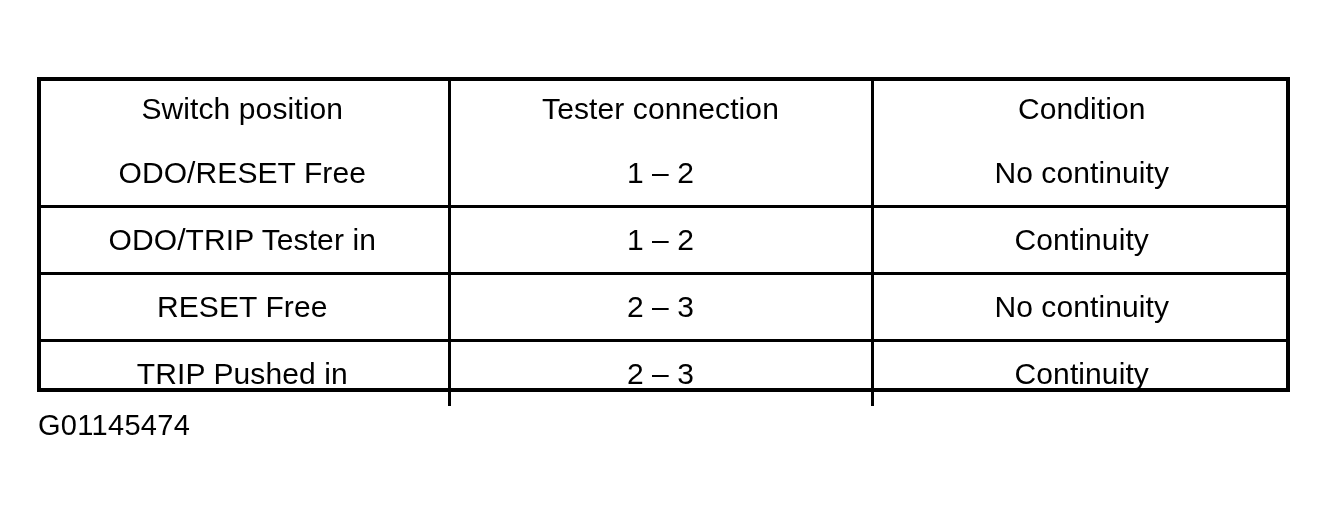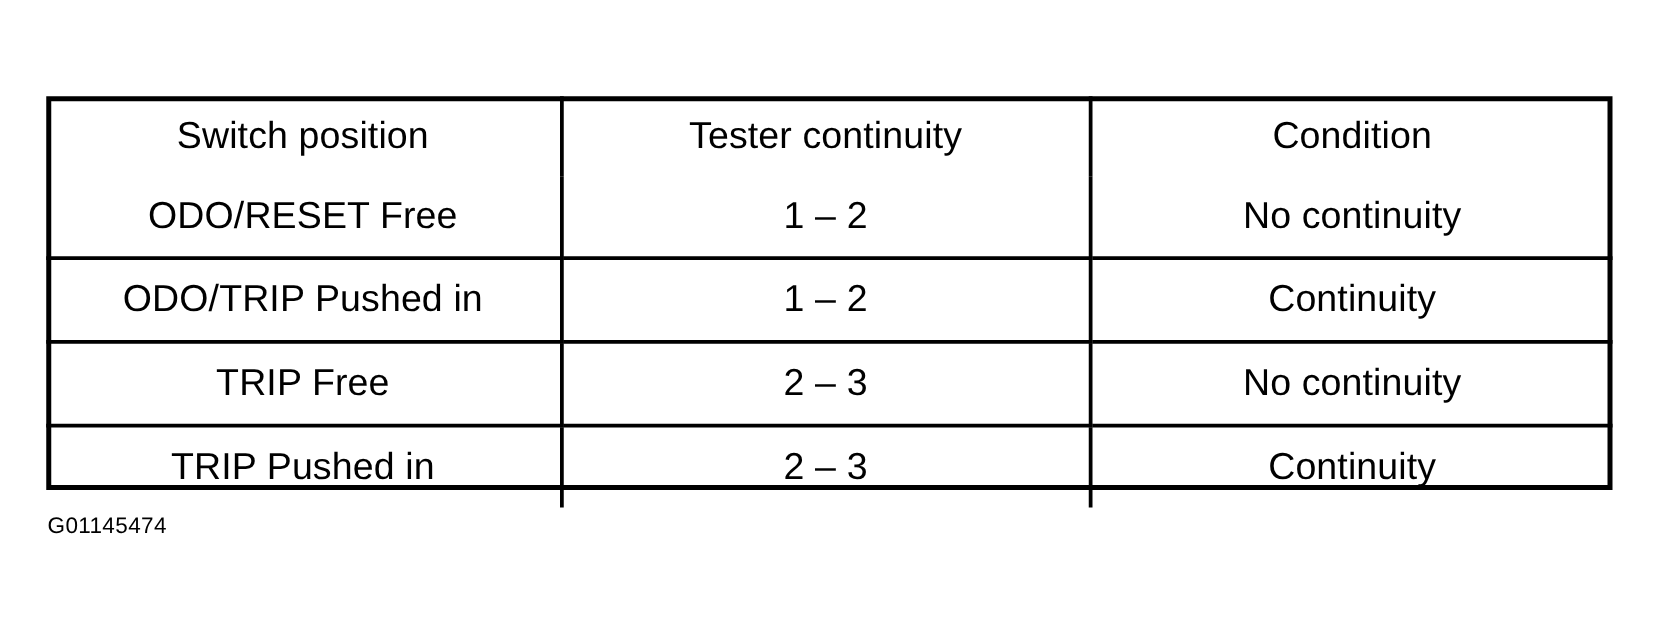--- a/index.html
+++ b/index.html
@@ -77,57 +77,57 @@
     border: 4px solid #000000;
     box-sizing: border-box;
     pointer-events: none;
   }
 
   
   #figure-caption {
     position: absolute;
     left: 38px;
     top: 411px;
-    font-size: 18px;
+    font-size: 29px;
     line-height: 1;
     letter-spacing: 0.3px;
     white-space: nowrap;
   }
 </style>
 </head>
 <body>
 
 <div id="page">
 
   <table id="continuity-table">
     <colgroup>
       <col class="c1">
         <col class="c2">
         <col class="c3">
     </colgroup>
     <thead>
       <tr>
         <th>Switch position</th>
-        <th>Tester continuity</th>
+        <th>Tester connection</th>
         <th>Condition</th>
       </tr>
     </thead>
     <tbody>
       <tr>
         <td>ODO/RESET Free</td>
         <td>1 – 2</td>
         <td>No continuity</td>
       </tr>
       <tr>
-        <td>ODO/TRIP Pushed in</td>
+        <td>ODO/TRIP Tester in</td>
         <td>1 – 2</td>
         <td>Continuity</td>
       </tr>
       <tr>
-        <td>TRIP Free</td>
+        <td>RESET Free</td>
         <td>2 – 3</td>
         <td>No continuity</td>
       </tr>
       <tr>
         <td>TRIP Pushed in</td>
         <td>2 – 3</td>
         <td>Continuity</td>
       </tr>
     </tbody>
   </table>

